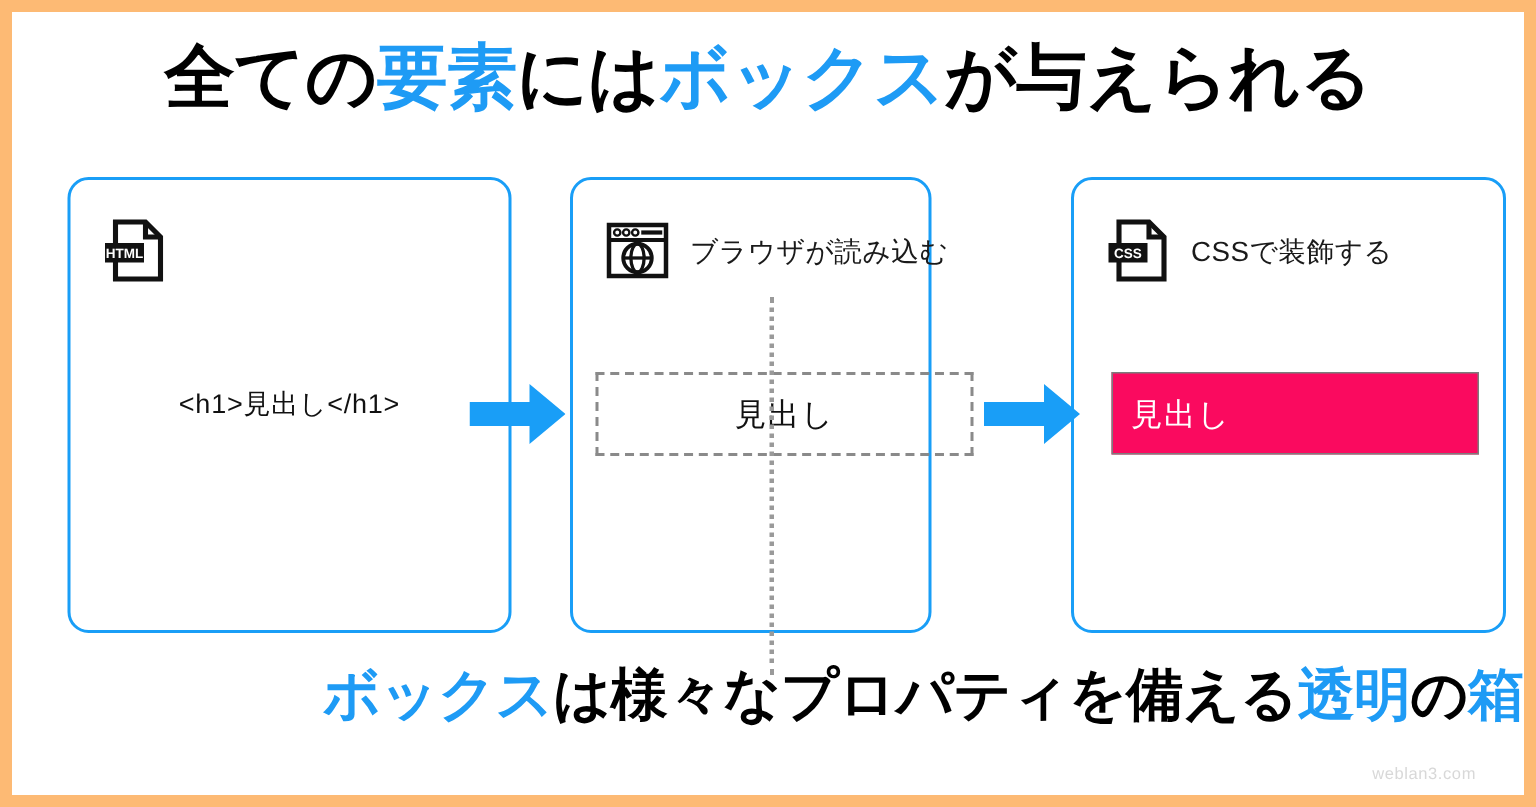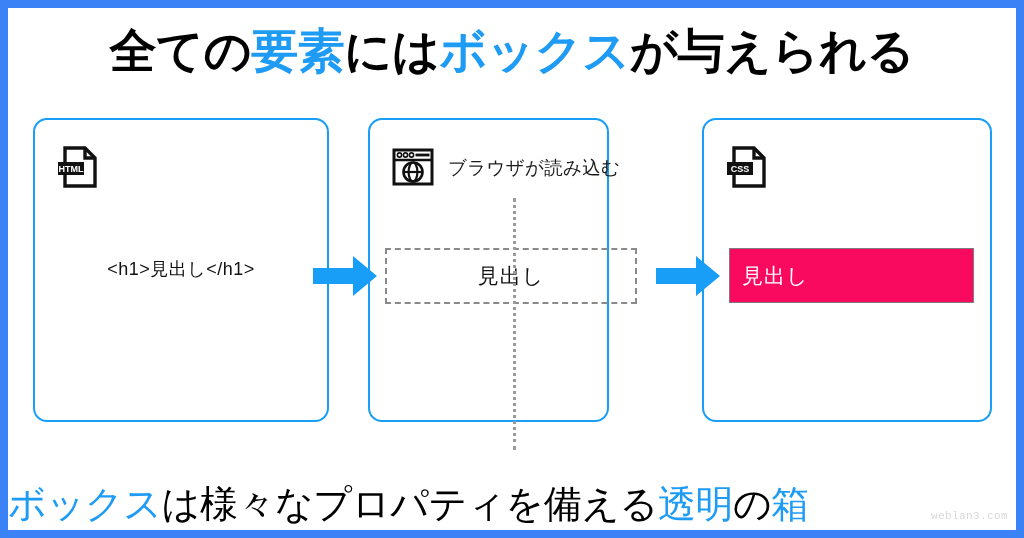--- a/index.html
+++ b/index.html
@@ -7,21 +7,21 @@
     padding: 0;
     background: #000000;
   }
   body {
     font-family: "Liberation Sans", "DejaVu Sans", sans-serif;
   }
   #slide {
     position: relative;
     width: 1024px;
     height: 538px;
-    background: #3b82f6;
+    background: #fdba74;
     overflow: hidden;
     box-sizing: border-box;
   }
   #canvas {
     position: absolute;
     left: 8px;
     top: 8px;
     width: 1008px;
     height: 522px;
     background: #ffffff;
@@ -46,20 +46,21 @@
 
   
   .panel {
     position: absolute;
     top: 110px;
     height: 304px;
     border: 2.5px solid #199ef7;
     border-radius: 14px;
     background: #ffffff;
     box-sizing: border-box;
+    margin-left: 12px;
   }
   #panel-1 { left: 25px;  width: 296px; }
   #panel-2 { left: 360px; width: 241px; }
   #panel-3 { left: 694px; width: 290px; }
 
   .panel-head {
     position: absolute;
     left: 20px;
     top: 24px;
     display: flex;
@@ -151,39 +152,38 @@
     top: 190px;
     width: 0;
     height: 252px;
     border-left: 3px dotted #9a9a9a;
   }
 
   
   .caption {
     position: absolute;
     left: 0;
-    top: 471px;
+    top: 430px;
     width: 1008px;
-    text-align: left;
+    text-align: right;
     font-size: 38px;
-    font-weight: normal;
+    font-weight: bold;
     color: #000000;
     white-space: nowrap;
     letter-spacing: -0.5px;
   }
 
   
   .watermark {
     position: absolute;
-    right: 8px;
+    right: 32px;
     bottom: 8px;
     font-size: 11px;
     color: #d8d8d8;
     letter-spacing: 0.4px;
-    font-family: Liberation Mono, monospace;
   }
 </style>
 </head>
 <body>
 
 <div id="slide">
   <div id="canvas">
 
     <div class="title">
       <span>全ての</span><span class="accent">要素</span><span>には</span><span class="accent">ボックス</span><span>が与えられる</span>
@@ -228,20 +228,21 @@
     <div class="panel" id="panel-3">
       <div class="panel-head">
         <span class="icon-box">
           <svg viewBox="0 0 46 46" xmlns="http://www.w3.org/2000/svg">
             <path d="M10 4 H30 L40 14 V42 H10 Z" fill="none" stroke="#111" stroke-width="3.4" stroke-linejoin="miter"></path>
             <path d="M30 4 V14 H40" fill="none" stroke="#111" stroke-width="3.4" stroke-linejoin="miter"></path>
             <rect x="3" y="18" width="26" height="13" fill="#111"></rect>
             <text x="16" y="28" font-family="Liberation Sans, sans-serif" font-size="9" font-weight="bold" fill="#fff" text-anchor="middle">CSS</text>
           </svg>
         </span>
+        <span class="panel-head-label">CSSで装飾する</span>
       </div>
       <div class="styled-box">
         <span class="styled-box-label">見出し</span>
       </div>
     </div>
 
     <div class="arrow" id="arrow-1">
       <svg viewBox="0 0 64 40" xmlns="http://www.w3.org/2000/svg">
         <polygon points="0,12 40,12 40,0 64,20 40,40 40,28 0,28" fill="#199ef7"></polygon>
       </svg>

